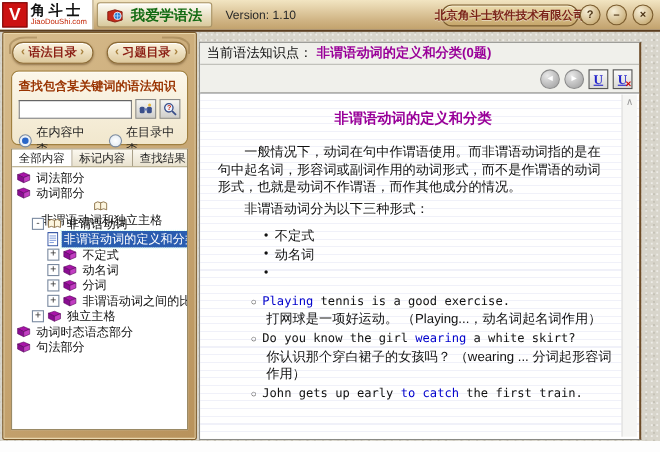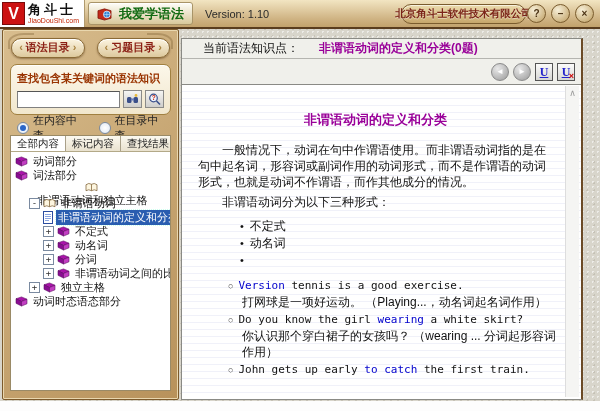--- a/index.html
+++ b/index.html
@@ -25,21 +25,21 @@
   .main{position:absolute;top:29px;left:0;width:600px;height:372px;background-color:#d8d5cb;background-image:radial-gradient(rgba(255,255,255,.55) 1px,transparent 1px),radial-gradient(rgba(150,145,130,.28) 1px,transparent 1px);background-size:5px 5px,7px 7px;background-position:0 0,3px 4px;}
   .bottom-strip{position:absolute;top:401px;left:0;right:0;height:10px;background:#fdfdfd;}
 
   
   .sidebar{position:absolute;left:2px;top:0;width:177px;height:371px;background:linear-gradient(135deg,#d8bd8e,#b8925b);border:1px solid #7c5a2b;box-shadow:inset 0 0 0 1px #e9d7ae;border-radius:2px;box-sizing:border-box;}
   .sidebar::before{content:"";position:absolute;left:5px;top:3px;width:24px;height:14px;border:2px solid rgba(122,92,46,.35);border-right:none;border-bottom:none;border-radius:60% 0 0 0;}
   .sidebar::after{content:"";position:absolute;right:5px;top:3px;width:24px;height:14px;border:2px solid rgba(122,92,46,.35);border-left:none;border-bottom:none;border-radius:0 60% 0 0;}
   .cat-tabs{position:absolute;top:8px;left:0;right:0;display:flex;justify-content:center;gap:12px;}
   .cat-tab{display:flex;align-items:center;gap:3px;background:linear-gradient(#fcf4e0,#ddc99d);border:1px solid #8a6a36;border-radius:10px;padding:1px 7px 2px;font-size:11px;font-weight:bold;color:#8b1f14;box-shadow:0 1px 2px rgba(90,61,30,.55),inset 0 1px 0 #fff;cursor:pointer;white-space:nowrap;}
   .tab-arrow{color:#a8823f;font-size:11px;font-weight:bold;line-height:1;}
-  .search-panel{position:absolute;left:7px;right:7px;top:34px;height:51px;background:linear-gradient(#fcf7ea,#f1e7cd);border:1px solid #a08040;border-radius:7px;padding:6px 6px 0;box-sizing:border-box;box-shadow:inset 0 1px 0 #fff;}
+  .search-panel{position:absolute;left:7px;right:7px;top:34px;height:68px;background:linear-gradient(#fcf7ea,#f1e7cd);border:1px solid #a08040;border-radius:7px;padding:6px 6px 0;box-sizing:border-box;box-shadow:inset 0 1px 0 #fff;}
   .search-label{color:#993300;font-weight:bold;font-size:11px;white-space:nowrap;}
   .search-row{display:flex;margin-top:4px;gap:3px;align-items:center;}
   .search-input{flex:1;height:15px;min-width:0;border:1px solid #808080;border-top-color:#555;background:#fff;font-size:11px;padding:0 2px;}
   .sbtn{width:19px;height:18px;background:linear-gradient(#f5f5f3,#cfcecb);border:1px solid #8a8a88;display:flex;align-items:center;justify-content:center;cursor:pointer;padding:0;}
   .radio-row{display:flex;gap:16px;margin-top:5px;font-size:11px;align-items:center;color:#222;}
   .radio-item{display:flex;align-items:center;cursor:pointer;}
   .radio{width:10px;height:10px;border-radius:50%;border:1px solid #7a8aa0;background:radial-gradient(#ffffff,#dfe8f2);position:relative;margin-right:4px;flex:none;}
   .radio.on::after{content:"";position:absolute;inset:2px;border-radius:50%;background:#2a66c8;}
 
   .tree-panel{position:absolute;left:7px;right:7px;top:105px;bottom:8px;background:#fff;border:1px solid #9a8a66;box-sizing:border-box;overflow:hidden;}
@@ -48,33 +48,33 @@
   .ptab.active{background:#fff;}
   .tree{padding-top:2px;font-size:11px;}
   .tree-row{display:flex;align-items:center;height:14px;white-space:nowrap;cursor:pointer;}
   .expander{width:9px;height:9px;border:1px solid #7a8aa0;background:#fff;color:#333;font-size:9px;line-height:7px;display:flex;align-items:center;justify-content:center;margin-right:3px;flex:none;font-family:"DejaVu Sans Mono",monospace;}
   .ticon{display:flex;margin-right:3px;flex:none;}
   .tlabel{padding:0 2px;color:#111;}
   .tlabel.selected{background:#2a5db0;color:#fff;outline:1px dotted #cfe;}
 
   
   .content{position:absolute;left:181px;top:9px;width:402px;height:362px;background:#fff;border:1px solid #8a8a85;border-right:2px solid #6b4a26;box-sizing:border-box;}
-  .chead1{height:19px;background:#f0f0eb;border-bottom:1px solid #b5b5b0;display:flex;align-items:center;padding-left:21px;font-size:12px;gap:20px;}
+  .chead1{height:19px;background:#f0f0eb;border-bottom:1px solid #b5b5b0;display:flex;align-items:center;padding-left:6px;font-size:12px;gap:4px;}
   .c-label{color:#111;}
   .c-value{color:#990099;font-weight:bold;}
   .chead2{height:25px;background:#f0f0eb;border-bottom:2px solid #8a8a85;display:flex;align-items:center;padding:0 6px;}
   .hlink{color:#0000cc;font-weight:bold;font-size:12px;text-decoration:underline;margin-right:40px;cursor:pointer;white-space:nowrap;}
   .spacer{flex:1;}
   .nav-circle{width:16px;height:16px;border-radius:50%;background:radial-gradient(circle at 35% 30%,#e9e9e9,#9a9a9a);border:1px solid #8a8a8a;color:#fff;font-size:8px;display:flex;align-items:center;justify-content:center;margin-left:4px;cursor:pointer;flex:none;}
   .tb-btn{width:18px;height:18px;margin-left:4px;background:linear-gradient(#fbfbfa,#d8d8d4);border:1px solid #555;display:flex;align-items:center;justify-content:center;position:relative;cursor:pointer;flex:none;padding:0;}
   .u-glyph{font-family:"Liberation Serif","DejaVu Serif",serif;font-weight:bold;color:#2222cc;text-decoration:underline;font-size:12px;line-height:1;}
   .red-x{position:absolute;right:0;bottom:-1px;color:#cc0000;font-size:9px;font-weight:bold;line-height:1;}
 
   .doc{position:absolute;top:46px;left:0;right:0;bottom:0;background:repeating-linear-gradient(#ffffff 0px,#ffffff 6px,#f0f1f9 6px,#f0f1f9 7px);padding:6px 24px 0 12px;font-size:12px;color:#111;overflow:hidden;}
-  .doc-title{text-align:center;color:#990099;font-weight:bold;font-size:13px;margin:20px 0 13px;}
+  .doc-title{text-align:center;color:#990099;font-weight:bold;font-size:13px;margin:8px 0 13px;}
   .para{text-indent:2em;line-height:16px;margin:4px;}
   .bullets{margin:8px 0 6px 46px;padding:0;list-style:none;}
   .bullets li{line-height:17px;display:flex;align-items:center;}
   .b-dot{margin-right:6px;font-size:11px;}
   .examples{display:flex;margin:9px 0 8px 24px;}
   .ex-label{line-height:15px;white-space:nowrap;}
   .ex-list{margin-left:10px;}
   .ex-en{display:flex;align-items:baseline;line-height:15px;}
   .ex-dot{color:#444;font-size:9px;margin-right:5px;}
   .mono{font-family:"DejaVu Sans Mono","Liberation Mono",monospace;font-size:11px;}
@@ -172,31 +172,31 @@
           </div>
         <div class="tree">
             <div class="tree-row" style="padding-left: 4px;">
               <span class="ticon">
                 <svg width="13" height="11" viewBox="0 0 14 12">
                   <path d="M1 3 L7 1 L13 3.5 L7 6 Z" fill="#a914a9" stroke="#57075c" stroke-width="0.6"></path>
                   <path d="M1 3 L7 6 L7 11 L1 8 Z" fill="#8a0d92" stroke="#57075c" stroke-width="0.6"></path>
                   <path d="M13 3.5 L7 6 L7 11 L13 8.5 Z" fill="#c23ec2" stroke="#57075c" stroke-width="0.6"></path>
                 </svg>
               </span>
+              <span class="tlabel">词法部分</span>
+            </div>
+            <div class="tree-row" style="padding-left: 4px;">
+              <span class="ticon">
+                <svg width="13" height="11" viewBox="0 0 14 12">
+                  <path d="M1 3 L7 1 L13 3.5 L7 6 Z" fill="#a914a9" stroke="#57075c" stroke-width="0.6"></path>
+                  <path d="M1 3 L7 6 L7 11 L1 8 Z" fill="#8a0d92" stroke="#57075c" stroke-width="0.6"></path>
+                  <path d="M13 3.5 L7 6 L7 11 L13 8.5 Z" fill="#c23ec2" stroke="#57075c" stroke-width="0.6"></path>
+                </svg>
+              </span>
               <span class="tlabel">动词部分</span>
-            </div>
-            <div class="tree-row" style="padding-left: 4px;">
-              <span class="ticon">
-                <svg width="13" height="11" viewBox="0 0 14 12">
-                  <path d="M1 3 L7 1 L13 3.5 L7 6 Z" fill="#a914a9" stroke="#57075c" stroke-width="0.6"></path>
-                  <path d="M1 3 L7 6 L7 11 L1 8 Z" fill="#8a0d92" stroke="#57075c" stroke-width="0.6"></path>
-                  <path d="M13 3.5 L7 6 L7 11 L13 8.5 Z" fill="#c23ec2" stroke="#57075c" stroke-width="0.6"></path>
-                </svg>
-              </span>
-              <span class="tlabel">词法部分</span>
             </div>
             <div class="tree-row" style="padding-left: 4px; flex-direction: column;">
               <span class="ticon">
                 <svg width="13" height="11" viewBox="0 0 14 12">
                   <path d="M1 3 Q4 0.5 7 2.5 Q10 0.5 13 3 L13 9.5 Q10 7.5 7 9.5 Q4 7.5 1 9.5 Z" fill="#fdf6e0" stroke="#7a5c2e" stroke-width="0.8"></path>
                   <path d="M7 2.5 L7 9.5" stroke="#7a5c2e" stroke-width="0.8"></path>
                 </svg>
               </span>
               <span class="tlabel">非谓语动词和独立主格</span>
             </div>
@@ -276,20 +276,30 @@
             </div>
             <div class="tree-row" style="padding-left: 4px;">
               <span class="ticon">
                 <svg width="13" height="11" viewBox="0 0 14 12">
                   <path d="M1 3 L7 1 L13 3.5 L7 6 Z" fill="#a914a9" stroke="#57075c" stroke-width="0.6"></path>
                   <path d="M1 3 L7 6 L7 11 L1 8 Z" fill="#8a0d92" stroke="#57075c" stroke-width="0.6"></path>
                   <path d="M13 3.5 L7 6 L7 11 L13 8.5 Z" fill="#c23ec2" stroke="#57075c" stroke-width="0.6"></path>
                 </svg>
               </span>
               <span class="tlabel">动词时态语态部分</span>
+            </div>
+            <div class="tree-row" style="padding-left: 4px;">
+              <span class="ticon">
+                <svg width="13" height="11" viewBox="0 0 14 12">
+                  <path d="M1 3 L7 1 L13 3.5 L7 6 Z" fill="#a914a9" stroke="#57075c" stroke-width="0.6"></path>
+                  <path d="M1 3 L7 6 L7 11 L1 8 Z" fill="#8a0d92" stroke="#57075c" stroke-width="0.6"></path>
+                  <path d="M13 3.5 L7 6 L7 11 L13 8.5 Z" fill="#c23ec2" stroke="#57075c" stroke-width="0.6"></path>
+                </svg>
+              </span>
+              <span class="tlabel">句法部分</span>
             </div>
           </div>
       </div>
     </div>
 
     <div class="content">
       <div class="chead1">
         <span class="c-label">当前语法知识点：</span>
         <span class="c-value">非谓语动词的定义和分类(0题)</span>
       </div>
@@ -322,21 +332,21 @@
             </li>
             <li>
               <span class="b-dot">•</span>
             </li>
           </ul>
         <div class="examples">
           <div class="ex-list">
               <div class="ex-item">
                 <div class="ex-en">
                   <span class="ex-dot">○</span>
-                  <span class="mono"><span></span><span class="hl">Version</span><span> tennis is a good exercise.</span></span>
+                  <span class="mono"><span></span><span class="hl">Playing</span><span> tennis is a good exercise.</span></span>
                 </div>
                 <div class="ex-zh">打网球是一项好运动。 （Playing...，动名词起名词作用）</div>
               </div>
               <div class="ex-item">
                 <div class="ex-en">
                   <span class="ex-dot">○</span>
                   <span class="mono"><span>Do you know the girl </span><span class="hl">wearing</span><span> a white skirt?</span></span>
                 </div>
                 <div class="ex-zh">你认识那个穿白裙子的女孩吗？ （wearing ... 分词起形容词作用）</div>
               </div>

